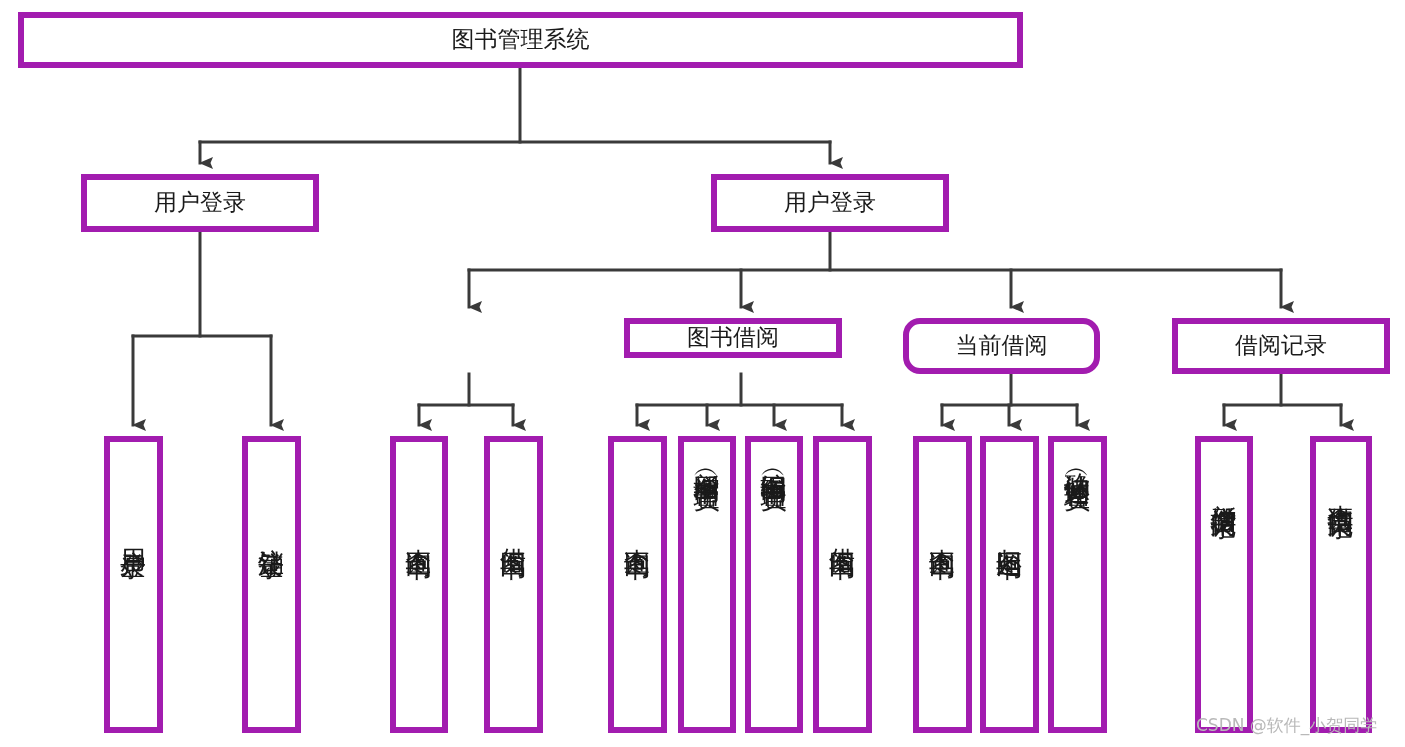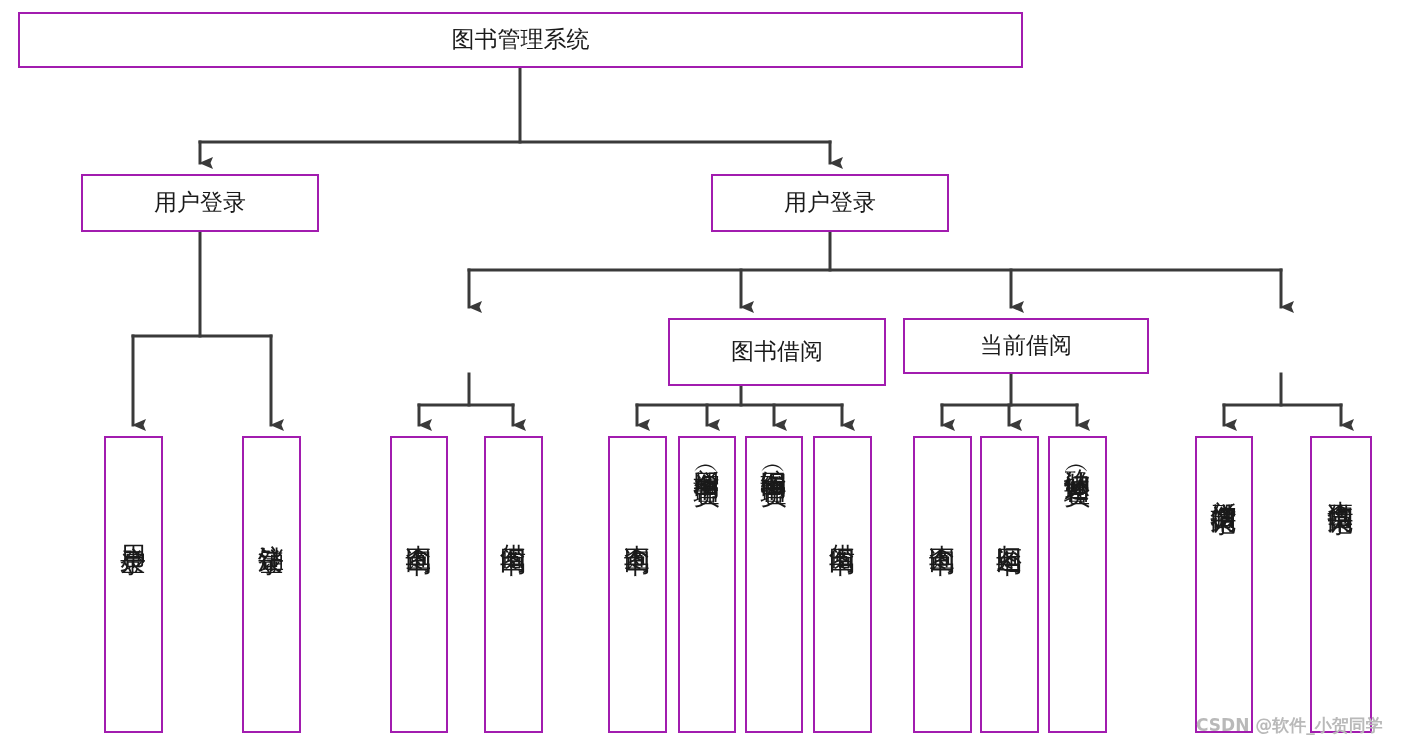--- a/index.html
+++ b/index.html
@@ -21,21 +21,21 @@
     position: absolute;
     left: 0;
     top: 0;
     width: 1405px;
     height: 747px;
   }
   .node {
     position: absolute;
     box-sizing: border-box;
     background: #ffffff;
-    border: 2px solid #a21caf;
+    border: 6px solid #a21caf;
     display: flex;
     align-items: center;
     justify-content: center;
     z-index: 2;
   }
   .node-label {
     color: #1a1a1a;
     line-height: 1.18;
     white-space: nowrap;
     text-align: center;
@@ -55,21 +55,20 @@
     line-height: 1;
     margin: 0 auto;
   }
   .watermark {
     position: absolute;
     color: #b9b9b9;
     font-size: 17px;
     white-space: nowrap;
     z-index: 5;
     font-family: "DejaVu Sans", "Liberation Sans", sans-serif;
-    font-weight: bold;
   }
 </style>
 </head>
 <body>
 
 <div id="canvas">
 
   <svg id="edges" viewBox="0 0 1405 747">
     <defs>
       <marker id="arrow" viewBox="0 0 12 14" refX="6" refY="13" markerWidth="12" markerHeight="14" orient="auto-start-reverse" markerUnits="userSpaceOnUse">
@@ -124,25 +123,28 @@
     <span class="node-label">图书管理系统</span>
   </div>
 
   <div class="node h-node" style="left:81px; top:174px; width:238px; height:58px;">
     <span class="node-label">用户登录</span>
   </div>
   <div class="node h-node" style="left:711px; top:174px; width:238px; height:58px;">
     <span class="node-label">用户登录</span>
   </div>
 
-  <div class="node h-node" style="left:668px; top:318px; width:218px; height:68px;justify-content:center;">
+  <div class="node h-node" style="left:624px; top:318px; width:218px; height:40px;justify-content:center;">
     <span class="node-label">图书借阅</span>
   </div>
-  <div class="node h-node" style="left:903px; top:318px; width:246px; height:56px;">
+  <div class="node h-node" style="left:903px; top:318px; width:197px; height:56px;border-radius:17px;">
     <span class="node-label">当前借阅</span>
+  </div>
+  <div class="node h-node" style="left:1172px; top:318px; width:218px; height:56px;">
+    <span class="node-label">借阅记录</span>
   </div>
 
   <div class="node v-node" style="left:104px; top:436px; width:59px; height:297px; padding-top:86px;">
     <span class="node-label">用户登录</span>
   </div>
   <div class="node v-node" style="left:242px; top:436px; width:59px; height:297px; padding-top:86px;">
     <span class="node-label">注销登录</span>
   </div>
   <div class="node v-node" style="left:390px; top:436px; width:58px; height:297px; padding-top:86px;">
     <span class="node-label">查询图书</span>

